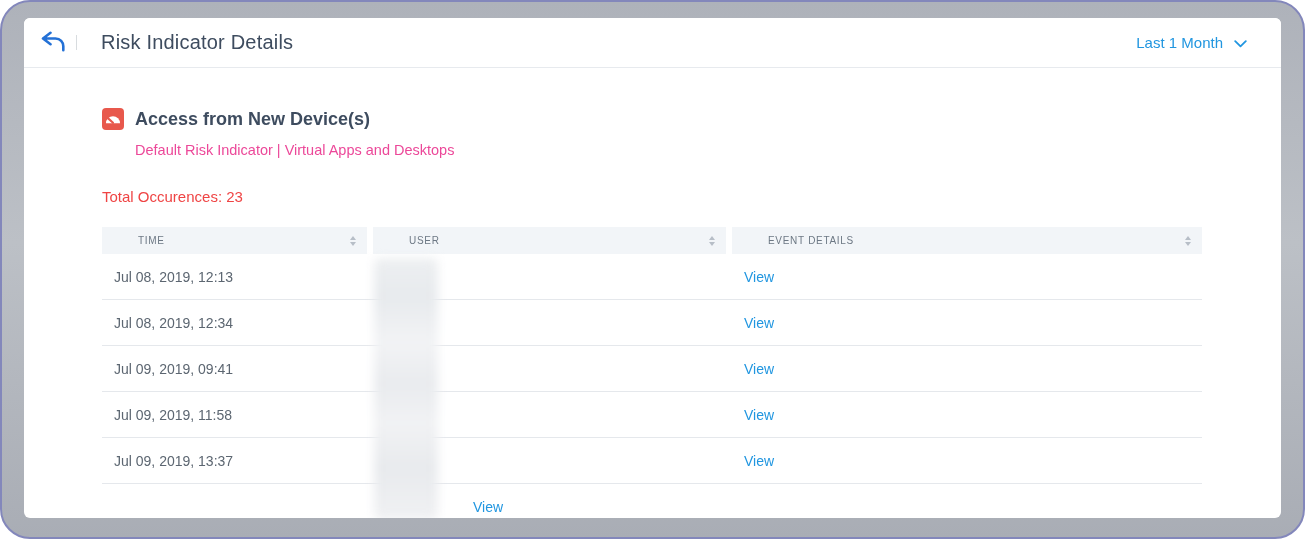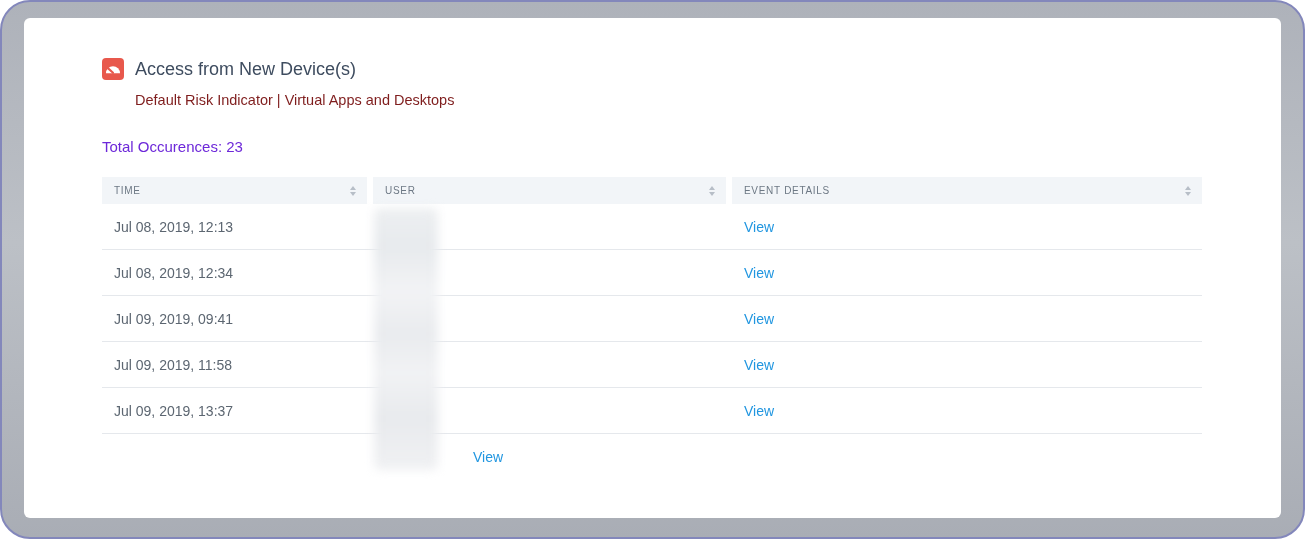--- a/index.html
+++ b/index.html
@@ -62,40 +62,40 @@
   
   .content { padding: 40px 83px 0 78px; }
 
   .indicator-head { display: flex; align-items: center; gap: 11px; }
   .risk-icon {
     width: 22px; height: 22px; flex: none;
     border-radius: 4px;
     background: #e8584c;
     display: flex; align-items: center; justify-content: center;
   }
-  .indicator-title { font-size: 18px; font-weight: 400; color: #3e4c5f; }
+  .indicator-title { font-size: 18px; font-weight: 700; color: #3e4c5f; }
   .indicator-subtitle {
     margin: 12px 0 0 33px;
-    font-size: 14.5px; color: #7f1d1d; font-weight: 400;
-  }
-  .total-line { margin-top: 30px; font-size: 15px; color: #6d28d9; }
+    font-size: 14.5px; color: #ec4899; font-weight: 400;
+  }
+  .total-line { margin-top: 30px; font-size: 15px; color: #ef4444; }
 
   
   .table { position: relative; margin-top: 22px; width: 1100px; }
   .thead { display: flex; gap: 6px; }
   .th {
     height: 27px;
     background: #f2f5f8;
     display: flex; align-items: center; justify-content: space-between;
     padding: 0 11px 0 12px;
     cursor: pointer;
   }
   .th .th-label {
     font-size: 10px; color: #6d7884;
-    letter-spacing: 0.07em; font-weight: 400;
+    letter-spacing: 0.07em; font-weight: 400; margin-left: 24px;
   }
   .w-time  { width: 265px; }
   .w-user  { width: 353px; }
   .w-event { width: 470px; gap: 46px; }
 
   .sort { display: flex; flex-direction: column; gap: 2px; }
   .sort i { display: block; width: 0; height: 0;
     border-left: 3.5px solid transparent; border-right: 3.5px solid transparent; }
   .sort .up   { border-bottom: 4px solid #b7bec7; }
   .sort .down { border-top: 4px solid #b7bec7; }
@@ -127,20 +127,40 @@
     z-index: 2;
     pointer-events: none;
   }
 </style>
 </head>
 <body>
 
 <div class="frame">
   <div class="card">
 
+    <div class="topbar">
+      <button class="back-btn">
+        <span>
+          <svg width="25" height="21" viewBox="0 0 25 21" fill="none">
+            <path d="M3 7.5 L10.5 1.8 M3 7.5 L10.5 13.2 M3 7.5 H15.5 C20.3 7.5 23.3 11 23.3 15.3 V19.2" stroke="#2471d6" stroke-width="2.6" stroke-linecap="round" stroke-linejoin="round"></path>
+          </svg>
+        </span>
+      </button>
+      <span class="tb-divider"></span>
+      <h1 class="page-title">Risk Indicator Details</h1>
+      <span class="tb-spacer"></span>
+      <button class="time-filter">
+        <span class="label">Last 1 Month</span>
+        <span>
+          <svg width="13" height="8" viewBox="0 0 13 8" fill="none">
+            <path d="M1.2 1.2 L6.5 6.4 L11.8 1.2" stroke="#2196e0" stroke-width="1.8" stroke-linecap="round" stroke-linejoin="round"></path>
+          </svg>
+        </span>
+      </button>
+    </div>
 
     <div class="content">
 
       <div class="indicator-head">
         <span class="risk-icon">
           <svg width="16" height="14" viewBox="0 0 16 14">
             <path d="M1 11.2 A7 7 0 0 1 15 11.2 Z" fill="#ffffff"></path>
             <path d="M8 10.8 L2.6 5.9" stroke="#e8584c" stroke-width="2.1" stroke-linecap="round"></path>
           </svg>
         </span>

